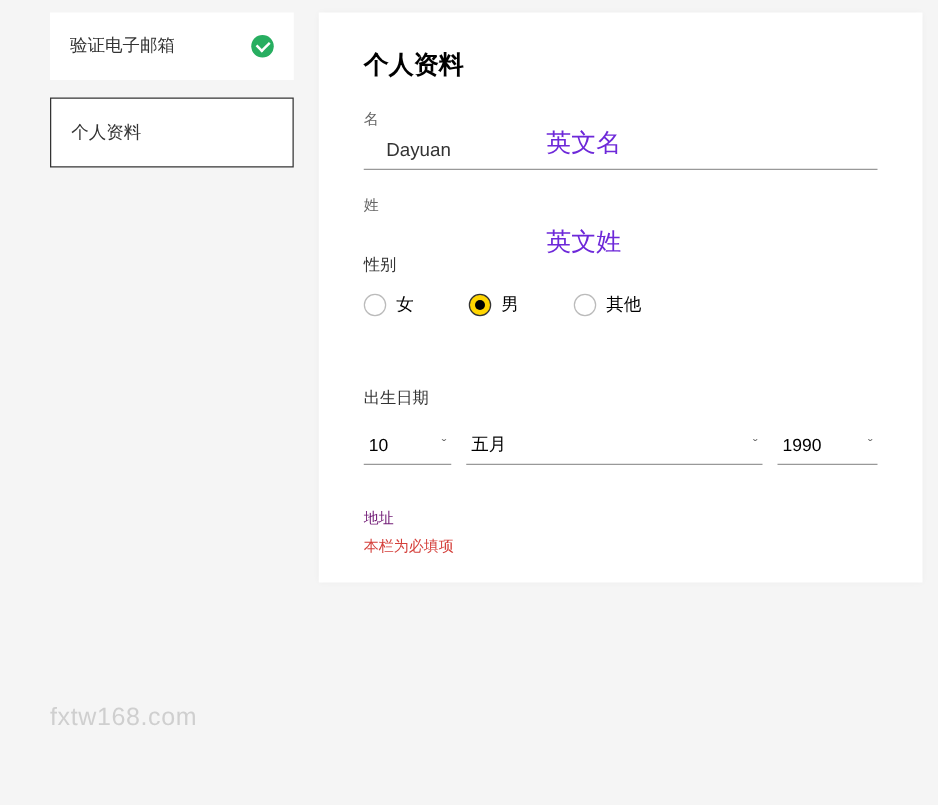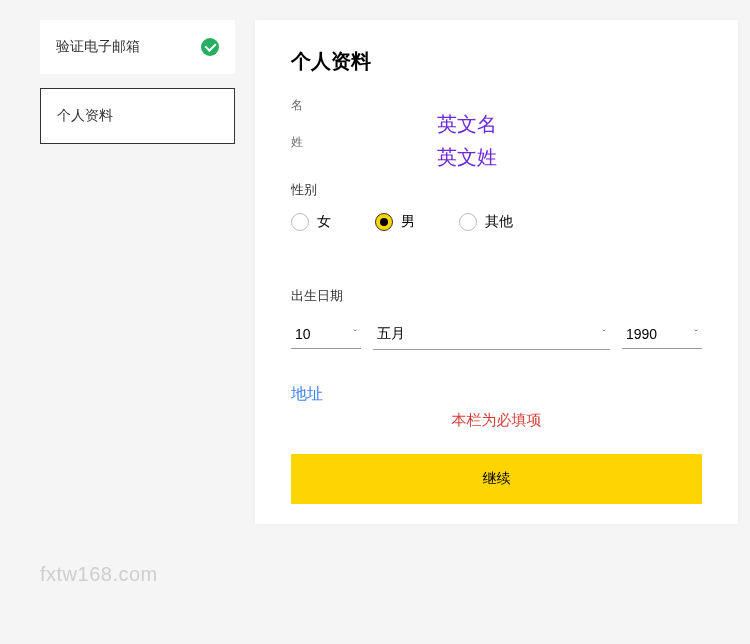--- a/index.html
+++ b/index.html
@@ -7,21 +7,21 @@
   font-family: -apple-system, "PingFang SC", "Microsoft YaHei", Arial, sans-serif;
   background: #f5f5f5;
   width: 750px;
   height: 644px;
   overflow: hidden;
   position: relative;
 }
 .container {
   display: flex;
   gap: 20px;
-  padding: 20px 12px 0 40px;
+  padding: 10px 12px 0 40px;
 }
 .sidebar {
   width: 195px;
   flex-shrink: 0;
 }
 .step {
   background: #fff;
   padding: 18px 16px;
   margin-bottom: 14px;
   display: flex;
@@ -124,21 +124,20 @@
 .radio-opt.selected .radio-circle::after {
   content: "";
   width: 8px;
   height: 8px;
   background: #000;
   border-radius: 50%;
 }
 .dob-row {
   display: flex;
   gap: 12px;
-  align-items: center;
 }
 .dob-sel {
   border: none;
   border-bottom: 1px solid #999;
   padding: 6px 4px;
   font-size: 14px;
   background: transparent;
   position: relative;
   display: flex;
   justify-content: space-between;
@@ -146,35 +145,34 @@
   cursor: pointer;
 }
 .dob-day { width: 70px; }
 .dob-month { flex: 1; }
 .dob-year { width: 80px; }
 .chev {
   font-size: 11px;
   color: #666;
 }
 .addr-field { margin-top: 34px; position: relative; }
-.addr-label { font-size: 16px; color: #3b82f6; }
+.addr-label { font-size: 12px; color: #701a75; }
 .addr-input-line {
   border-bottom: 1px solid #999;
   padding: 6px 0 6px 10px;
   min-height: 28px;
 }
 .addr-annotation {
   color: #ff0000;
   font-size: 18px;
 }
 .error-msg {
   color: #d43f3a;
-  font-size: 15px;
+  font-size: 12px;
   margin-top: 6px;
-  text-align: center;
 }
 .submit-btn {
   background: #ffd500;
   border: none;
   width: 100%;
   padding: 16px;
   font-size: 14px;
   margin-top: 24px;
   cursor: pointer;
 }
@@ -200,26 +198,27 @@
     <div class="step active">
       <span>个人资料</span>
     </div>
   </div>
 
   <div class="main">
     <div class="title">个人资料</div>
 
     <div class="field">
       <div class="field-label">名</div>
+      <input class="field-input" value="Dayuan" style="">
       <span class="annotation" style="top:14px; left:146px;">英文名</span>
     </div>
 
     <div class="field">
       <div class="field-label">姓</div>
-      <span class="annotation" style="top:10px; left:146px;">英文姓</span>
+      <span class="annotation" style="top:24px; left:146px;">英文姓</span>
     </div>
 
     <div class="section-label">性别</div>
     <div class="radio-row">
       <div class="radio-opt">
         <span class="radio-circle"></span>
         <span>女</span>
       </div>
       <div class="radio-opt selected">
         <span class="radio-circle"></span>
@@ -245,17 +244,16 @@
         <span>1990</span>
         <span class="chev">ˇ</span>
       </div>
     </div>
 
     <div class="addr-field">
       <div class="addr-label">地址</div>
       <div class="error-msg">本栏为必填项</div>
     </div>
 
-    <button class="submit-btn">继续</button>
   </div>
 </div>
 
 <div class="watermark">fxtw168.com</div>
 
 </body></html>

